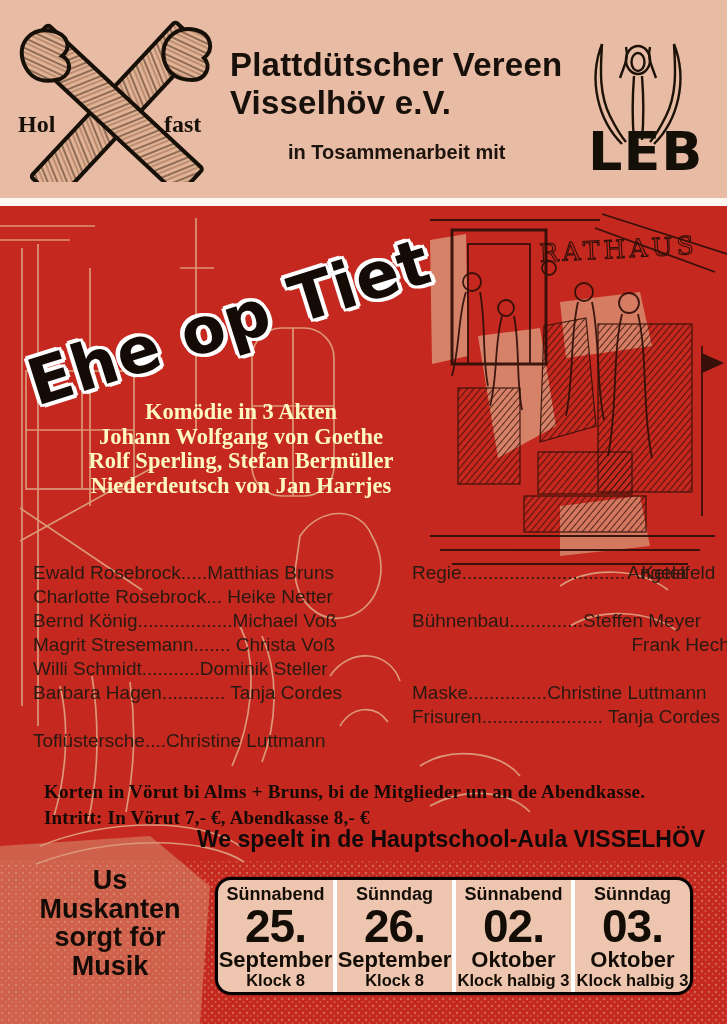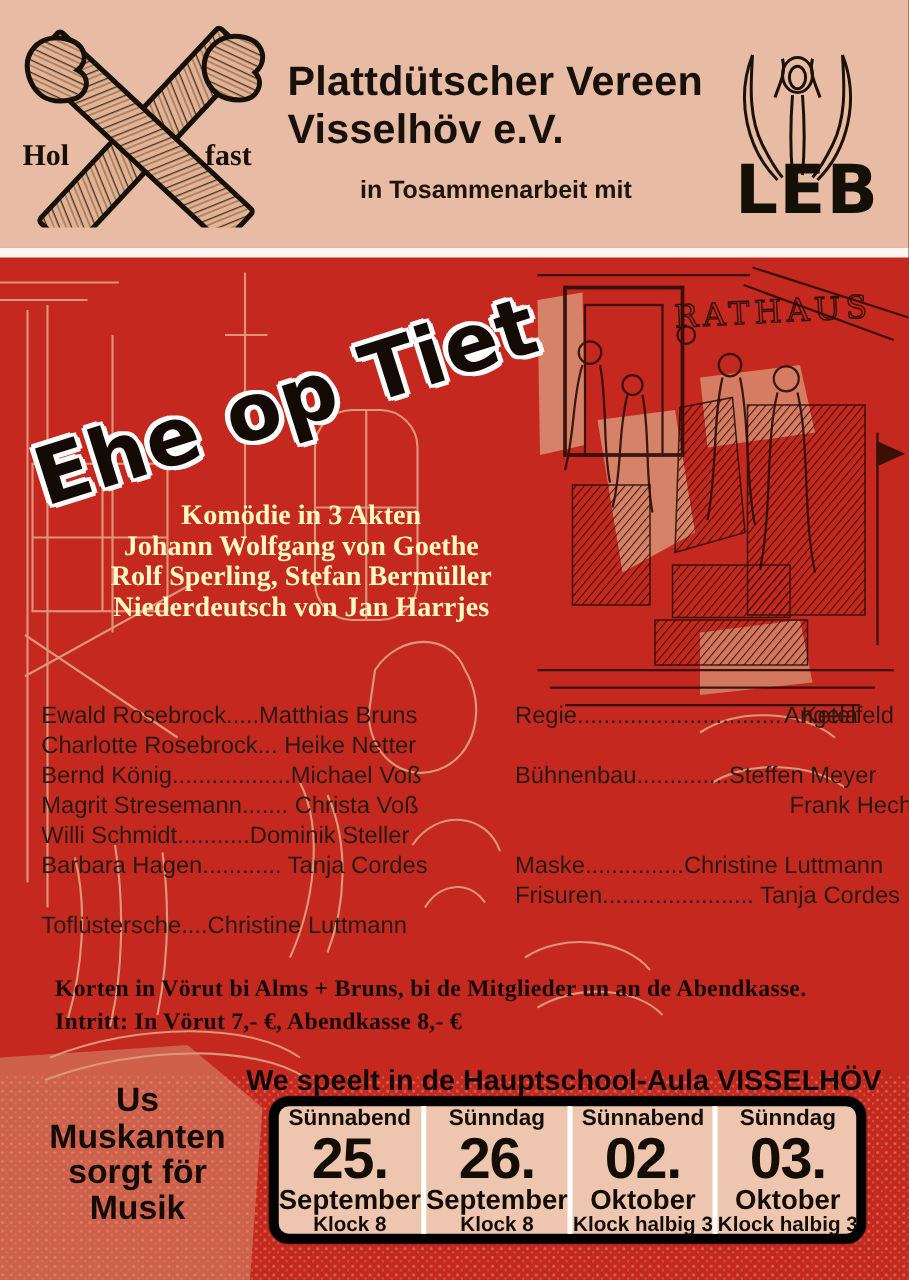--- a/index.html
+++ b/index.html
@@ -50,32 +50,32 @@
   .ov span{position:absolute;top:0;}
   .ovA{left:2px;}
   .ovB{left:16px;}
   
   .tickets{
     position:absolute;left:44px;top:779px;
     font-family:"Liberation Serif",serif;font-weight:bold;
     font-size:19px;line-height:25.5px;color:#150a05;letter-spacing:.2px;
   }
   .venue{
-    position:absolute;left:197px;top:851px;
+    position:absolute;left:197px;top:826px;
     font-size:23px;font-weight:bold;color:#10090a;white-space:nowrap;
   }
   
   .musicians{
     position:absolute;left:15px;top:866px;width:190px;text-align:center;
     font-size:27px;font-weight:bold;line-height:28.5px;color:#120b06;
   }
   
   .datebox{
     position:absolute;left:215px;top:877px;width:478px;height:118px;
-    background:#eec6af;border:8px solid #000000;border-radius:16px;
+    background:#eec6af;border:3px solid #000000;border-radius:16px;
     box-sizing:border-box;display:flex;
     box-shadow:0 0 0 1px rgba(110,25,15,.35);
   }
   .datecol{
     flex:1 1 0;display:flex;flex-direction:column;align-items:center;
     justify-content:center;color:#130d06;padding-top:2px;
   }
   .datecol + .datecol{border-left:4px solid #fff;}
   .d-day{font-size:18px;font-weight:bold;line-height:20px;}
   .d-num{font-size:46px;font-weight:bold;line-height:44px;letter-spacing:-1px;}

